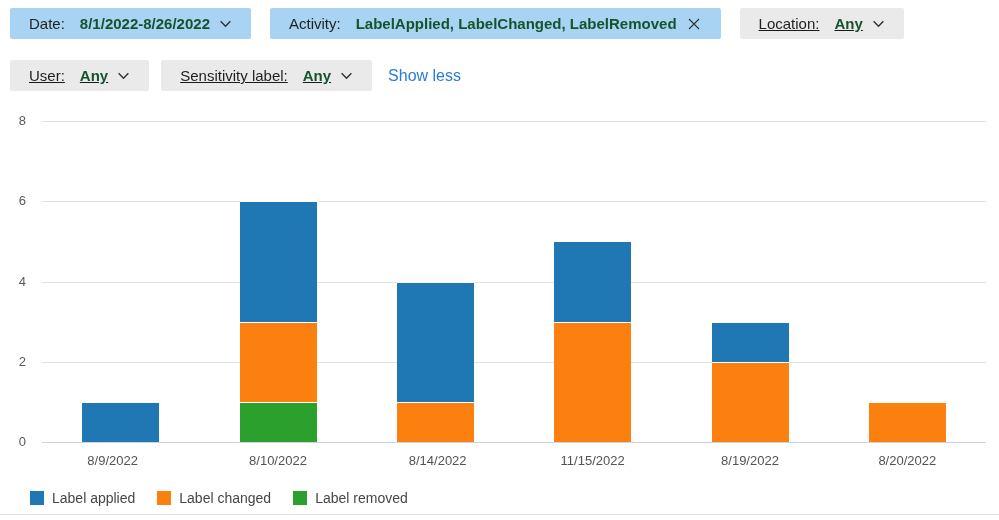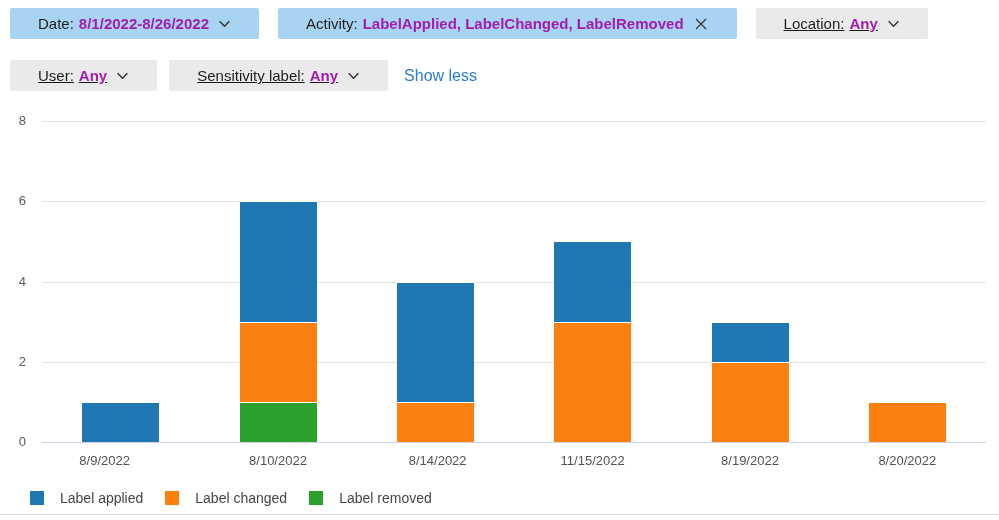--- a/index.html
+++ b/index.html
@@ -5,27 +5,27 @@
   html,body{margin:0;padding:0;background:#fff;}
   #app{
     position:relative;width:999px;height:520px;overflow:hidden;background:#fff;
     font-family:"Liberation Sans","DejaVu Sans",sans-serif;color:#1b1a19;
   }
   
   .frow{position:absolute;left:10px;display:flex;align-items:center;gap:19px;}
   .frow1{top:8px;}
   .frow2{top:60px;gap:12px;}
   .pill{
-    display:inline-flex;align-items:center;height:31px;padding:0 28px;
+    display:inline-flex;align-items:center;height:31px;padding:0 19px;
     border-radius:2px;font-size:15px;white-space:nowrap;cursor:pointer;
   }
   .pill.sel{background:#a9d3f2;}
   .pill.gray{background:#eaeaea;text-decoration:underline;}
   .pl{color:#201f1e;}
-  .pv{font-weight:700;color:#a21caf;margin-left:5px;}
+  .pv{font-weight:700;color:#14532d;margin-left:15px;}
   .icon{display:inline-flex;align-items:center;margin-left:9px;}
   .xbtn{
     display:inline-flex;align-items:center;justify-content:center;
     background:none;border:none;padding:2px;margin-left:9px;cursor:pointer;
   }
   .showless{
     font-size:16px;color:#2b7cd3;text-decoration:none;cursor:pointer;
     display:inline-flex;align-items:center;height:31px;margin-left:4px;
   }
   
@@ -37,21 +37,21 @@
     text-align:right;font-size:13px;color:#5a5a5a;
   }
   .seg{position:absolute;box-sizing:border-box;border-top:1px solid #fff;}
   .xl{
     position:absolute;height:16px;line-height:16px;text-align:center;
     font-size:13px;color:#535353;
   }
   .legend{
     position:absolute;left:30px;top:385px;display:flex;align-items:center;gap:22px;
   }
-  .litem{display:flex;align-items:center;gap:16px;font-size:14px;color:#484644;}
+  .litem{display:flex;align-items:center;gap:8px;font-size:14px;color:#484644;}
   .sw{width:14px;height:14px;display:inline-block;}
   .divider{position:absolute;left:0;top:514px;width:999px;height:1px;background:#e1dfdd;}
 </style>
 </head>
 <body>
 
 <div id="app">
 
   <div class="frow frow1">
     <div class="pill sel">
@@ -113,21 +113,21 @@
         <div class="yt" style="top: 329px;">0</div>
         <div class="gl" style="top: 256.75px; left: 42px; width: 944px;"></div>
         <div class="yt" style="top: 248.75px;">2</div>
         <div class="gl" style="top: 176.5px; left: 42px; width: 944px;"></div>
         <div class="yt" style="top: 168.5px;">4</div>
         <div class="gl" style="top: 96.25px; left: 42px; width: 944px;"></div>
         <div class="yt" style="top: 88.25px;">6</div>
         <div class="gl" style="top: 16px; left: 42px; width: 944px;"></div>
         <div class="yt" style="top: 8px;">8</div>
         <div class="seg" style="left: 82.1667px; top: 296.875px; width: 77px; height: 40.125px; background: rgb(31, 119, 180);"></div>
-        <div class="xl" style="left: 26px; top: 348px; width: 157.333px;">8/9/2022</div>
+        <div class="xl" style="left: 34px; top: 348px; width: 157.333px;">8/9/2022</div>
         <div class="seg" style="left: 239.5px; top: 296.875px; width: 77px; height: 40.125px; background: rgb(44, 160, 44);"></div>
         <div class="seg" style="left: 239.5px; top: 216.625px; width: 77px; height: 80.25px; background: rgb(251, 128, 16);"></div>
         <div class="seg" style="left: 239.5px; top: 96.25px; width: 77px; height: 120.375px; background: rgb(31, 119, 180);"></div>
         <div class="xl" style="left: 199.333px; top: 348px; width: 157.333px;">8/10/2022</div>
         <div class="seg" style="left: 396.833px; top: 296.875px; width: 77px; height: 40.125px; background: rgb(251, 128, 16);"></div>
         <div class="seg" style="left: 396.833px; top: 176.5px; width: 77px; height: 120.375px; background: rgb(31, 119, 180);"></div>
         <div class="xl" style="left: 359px; top: 348px; width: 157.333px;">8/14/2022</div>
         <div class="seg" style="left: 554.167px; top: 216.625px; width: 77px; height: 120.375px; background: rgb(251, 128, 16);"></div>
         <div class="seg" style="left: 554.167px; top: 136.375px; width: 77px; height: 80.25px; background: rgb(31, 119, 180);"></div>
         <div class="xl" style="left: 514px; top: 348px; width: 157.333px;">11/15/2022</div>

